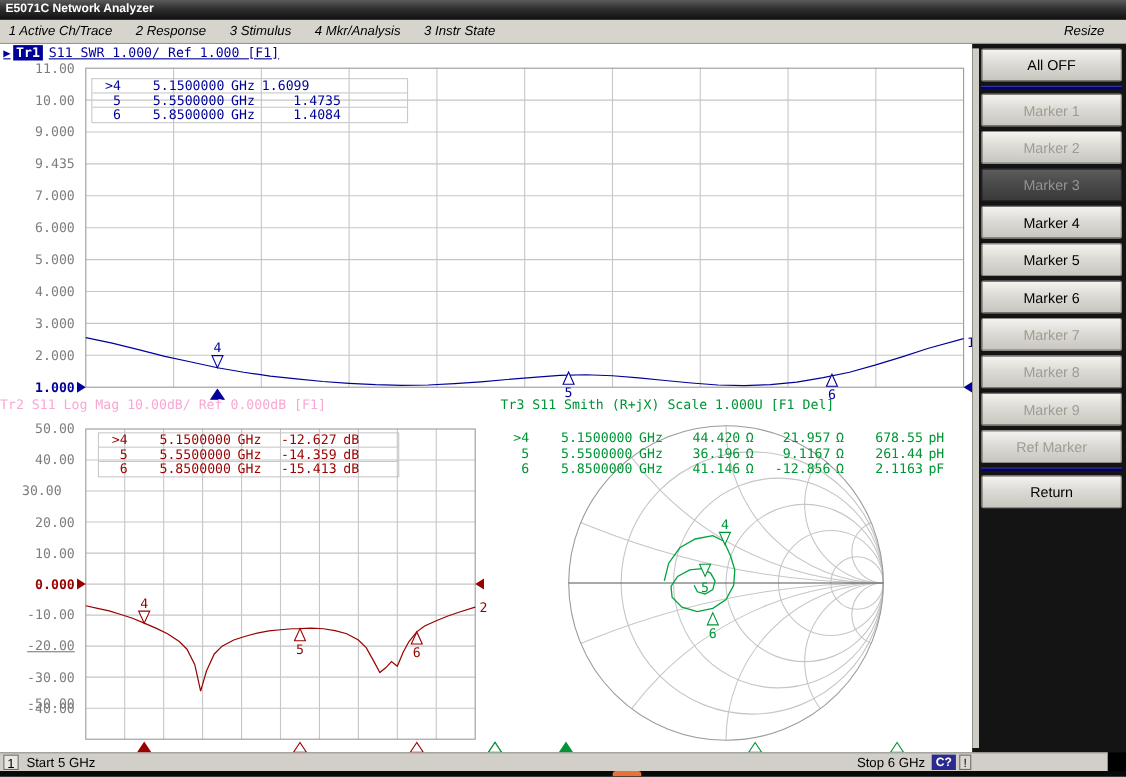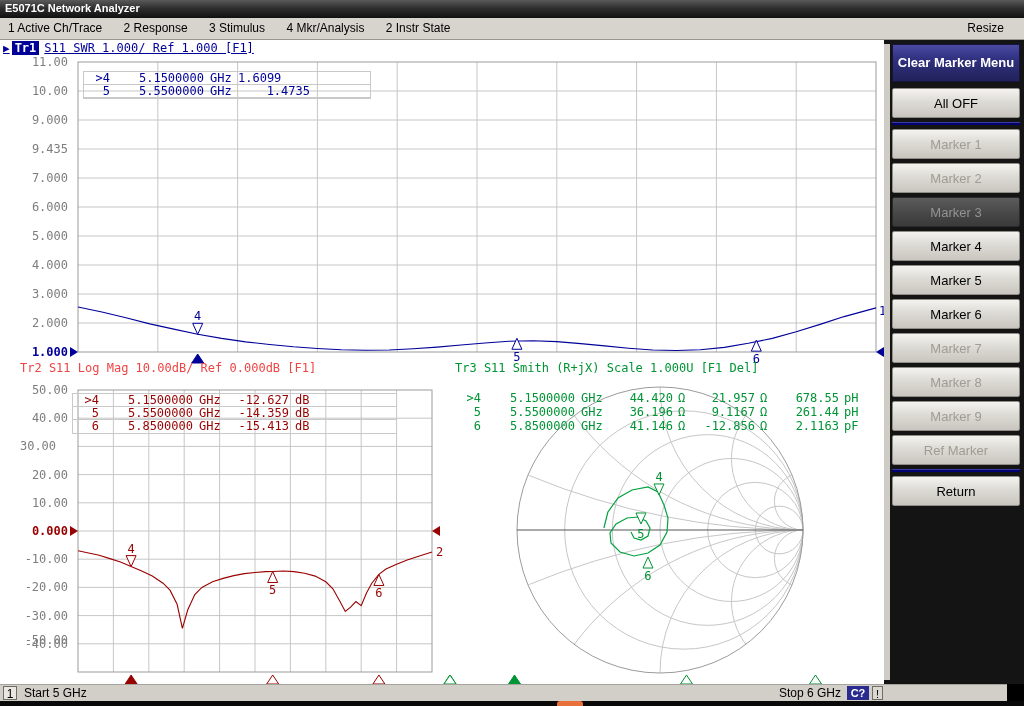--- a/index.html
+++ b/index.html
@@ -5,45 +5,45 @@
   * { margin:0; padding:0; box-sizing:border-box; }
   body { background:#000; font-family:"Liberation Sans", sans-serif; }
   .screen { position:relative; width:1024px; height:706px; background:#000; overflow:hidden; }
 
   
   .titlebar { position:absolute; left:0; top:0; width:1024px; height:18px; z-index:5;
     background:linear-gradient(180deg,#5a5a5a 0%,#2f2f2f 45%,#101010 100%);
     color:#fff; font-size:11px; font-weight:bold; line-height:17px; padding-left:5px; }
   .menubar { position:absolute; left:0; top:18px; width:1024px; height:22px; z-index:5;
     background:#d7d4ce; border-bottom:1px solid #979590; color:#000; font-size:12px; line-height:21px; }
-  .menubar .mi { display:inline-block; margin-left:8px; margin-right:10px; cursor:default; }
+  .menubar .mi { display:inline-block; margin-left:8px; margin-right:10px; cursor:default;font-style:italic; }
   .menubar .resize { position:absolute; right:10px; top:0; }
 
   .main { position:absolute; left:0; top:40px; width:884px; height:644px; background:#fff; z-index:0; }
   #plots { position:absolute; left:0; top:0; width:884px; height:706px; z-index:1; pointer-events:none; }
   .hit { position:absolute; z-index:3; }
 
   .thdr { position:absolute; z-index:2; font:12px "DejaVu Sans Mono", monospace; white-space:pre; }
   .tr1h { left:3px; top:41px; color:#000099;text-decoration:underline; }
   .tr1block { background:#000099; color:#fff; font-weight:bold; padding:0 3px; margin:0 5px 0 2px; }
   .tr1arrow { color:#000099; font-size:11px; }
-  .tr2h { left:20px; top:361px; color:#ef4444; }
+  .tr2h { left:0; top:361px; color:#f9a8d4; }
   .tr3h { left:455px; top:361px; color:#009435; }
 
   .ylab { position:absolute; width:60px; text-align:right; z-index:2;
     font:12px "DejaVu Sans Mono", monospace; color:#7d7d7d; line-height:14px; }
   .ylab.ref { font-weight:bold; }
 
   .mtable { position:absolute; z-index:2; font:12px "DejaVu Sans Mono", monospace; }
   .mtable-b { border:1px solid #c9c9c9; background:transparent; }
   .mrow { white-space:nowrap; }
   .mrow-b { border-bottom:1px solid #c9c9c9; }
   .mcell { display:inline-block; overflow:hidden; vertical-align:top; }
   #tr1-mtable { left:83px; top:71px; width:288px; color:#000099; }
-  #tr2-mtable { left:72px; top:393px; width:325px; color:#990000; }
+  #tr2-mtable { left:89px; top:393px; width:274px; color:#990000; }
   #tr3-mtable { left:455px; top:391px; width:425px; color:#009435; }
 
   
   .sidebar { position:absolute; left:884px; top:40px; width:140px; height:644px; background:#141414; z-index:4; }
   .scrollstrip { position:absolute; left:0; top:4px; width:6px; height:636px; background:#cfccc6; }
   .skcol { position:absolute; left:8px; top:4px; width:128px; }
   .softkey-title { height:38px; margin-bottom:6px; background:linear-gradient(180deg,#4a4aa2 0%,#303080 40%,#22225a 100%);
     border:1px solid #15153d; color:#fff; font-size:13px; font-weight:bold; text-align:center;
     display:flex; align-items:center; justify-content:center; line-height:1.25; }
   .softkey { height:30px; margin-bottom:4px; background:linear-gradient(180deg,#f4f3f0 0%,#dddbd5 45%,#c8c6bf 100%);
@@ -76,21 +76,21 @@
 
   <div class="titlebar">
     <span>E5071C Network Analyzer</span>
   </div>
 
   <div class="menubar">
     <span class="mi">1 Active Ch/Trace</span>
     <span class="mi">2 Response</span>
     <span class="mi">3 Stimulus</span>
     <span class="mi">4 Mkr/Analysis</span>
-    <span class="mi">2 Instr State</span>
+    <span class="mi">3 Instr State</span>
     <span class="mi resize">Resize</span>
   </div>
 
   <div class="main"></div>
 
   <svg id="plots">
       <line x1="157.8" y1="62" x2="157.8" y2="352" stroke="#c6c6c6" stroke-width="1"></line>
       <line x1="78" y1="91" x2="876" y2="91" stroke="#c6c6c6" stroke-width="1"></line>
       <line x1="237.6" y1="62" x2="237.6" y2="352" stroke="#c6c6c6" stroke-width="1"></line>
       <line x1="78" y1="120" x2="876" y2="120" stroke="#c6c6c6" stroke-width="1"></line>
@@ -207,50 +207,48 @@
       <div class="ylab ref" style="top: 345px; left: 8px; color: rgb(0, 0, 153);">1.000</div>
     </div>
   <div id="tr2-ylabels">
       <div class="ylab" style="top: 383px; left: 8px;">50.00</div>
       <div class="ylab" style="top: 411.2px; left: 8px;">40.00</div>
       <div class="ylab" style="top: 439.4px; left: 8px; text-align: center;">30.00</div>
       <div class="ylab" style="top: 467.6px; left: 8px;">20.00</div>
       <div class="ylab" style="top: 495.8px; left: 8px;">10.00</div>
       <div class="ylab ref" style="top: 524px; left: 8px; color: rgb(153, 0, 0);">0.000</div>
       <div class="ylab" style="top: 552.2px; left: 8px;">-10.00</div>
-      <div class="ylab" style="top: 580.4px; left: 8px;">-20.00</div>
+      <div class="ylab" style="top: 580.4px; left: 8px; text-decoration: underline;">-20.00</div>
       <div class="ylab" style="top: 608.6px; left: 8px;">-30.00</div>
       <div class="ylab" style="top: 636.8px; left: 8px;">-40.00</div>
       <div class="ylab" style="top: 633px; left: 8px;">-50.00</div>
     </div>
   <div id="tr1-mtable" class="mtable mtable-b">
       <div class="mrow mrow-b" style="height: 13px; line-height: 12px;"><span class="mcell" style="width: 26px; text-align: right;">&gt;4</span><span class="mcell" style="width: 94px; text-align: right;">5.1500000</span><span class="mcell" style="width: 34px; text-align: left; padding-left: 6px;">GHz</span><span class="mcell" style="width: 72px; ">1.6099</span></div>
       <div class="mrow mrow-b" style="height: 13px; line-height: 12px;"><span class="mcell" style="width: 26px; text-align: right;">5</span><span class="mcell" style="width: 94px; text-align: right;">5.5500000</span><span class="mcell" style="width: 34px; text-align: left; padding-left: 6px;">GHz</span><span class="mcell" style="width: 72px; text-align: right;">1.4735</span></div>
+      <div class="mrow" style="height: 13px; line-height: 13px;"><span class="mcell" style="width: 26px; text-align: right;">6</span><span class="mcell" style="width: 94px; text-align: right;">5.8500000</span><span class="mcell" style="width: 34px; text-align: left; padding-left: 6px;">GHz</span><span class="mcell" style="width: 72px; text-align: right;">1.4084</span></div>
     </div>
   <div id="tr2-mtable" class="mtable mtable-b">
       <div class="mrow mrow-b" style="height: 13px; line-height: 12px;"><span class="mcell" style="width: 26px; text-align: right;">&gt;4</span><span class="mcell" style="width: 94px; text-align: right;">5.1500000</span><span class="mcell" style="width: 34px; text-align: left; padding-left: 6px;">GHz</span><span class="mcell" style="width: 62px; text-align: right;">-12.627</span><span class="mcell" style="width: 30px; text-align: left; padding-left: 6px;">dB</span></div>
       <div class="mrow mrow-b" style="height: 13px; line-height: 12px;"><span class="mcell" style="width: 26px; text-align: right;">5</span><span class="mcell" style="width: 94px; text-align: right;">5.5500000</span><span class="mcell" style="width: 34px; text-align: left; padding-left: 6px;">GHz</span><span class="mcell" style="width: 62px; text-align: right;">-14.359</span><span class="mcell" style="width: 30px; text-align: left; padding-left: 6px;">dB</span></div>
       <div class="mrow" style="height: 13px; line-height: 13px;"><span class="mcell" style="width: 26px; text-align: right;">6</span><span class="mcell" style="width: 94px; text-align: right;">5.8500000</span><span class="mcell" style="width: 34px; text-align: left; padding-left: 6px;">GHz</span><span class="mcell" style="width: 62px; text-align: right;">-15.413</span><span class="mcell" style="width: 30px; text-align: left; padding-left: 6px;">dB</span></div>
     </div>
   <div id="tr3-mtable" class="mtable">
       <div class="mrow" style="height: 14px; line-height: 14px;"><span class="mcell" style="width: 26px; text-align: right;">&gt;4</span><span class="mcell" style="width: 94px; text-align: right;">5.1500000</span><span class="mcell" style="width: 34px; text-align: left; padding-left: 6px;">GHz</span><span class="mcell" style="width: 64px; text-align: right;">44.420</span><span class="mcell" style="width: 18px; text-align: left; padding-left: 5px;">Ω</span><span class="mcell" style="width: 64px; text-align: right;">21.957</span><span class="mcell" style="width: 18px; text-align: left; padding-left: 5px;">Ω</span><span class="mcell" style="width: 66px; text-align: right;">678.55</span><span class="mcell" style="width: 26px; text-align: left; padding-left: 5px;">pH</span></div>
       <div class="mrow" style="height: 14px; line-height: 14px;"><span class="mcell" style="width: 26px; text-align: right;">5</span><span class="mcell" style="width: 94px; text-align: right;">5.5500000</span><span class="mcell" style="width: 34px; text-align: left; padding-left: 6px;">GHz</span><span class="mcell" style="width: 64px; text-align: right;">36.196</span><span class="mcell" style="width: 18px; text-align: left; padding-left: 5px;">Ω</span><span class="mcell" style="width: 64px; text-align: right;">9.1167</span><span class="mcell" style="width: 18px; text-align: left; padding-left: 5px;">Ω</span><span class="mcell" style="width: 66px; text-align: right;">261.44</span><span class="mcell" style="width: 26px; text-align: left; padding-left: 5px;">pH</span></div>
       <div class="mrow" style="height: 14px; line-height: 14px;"><span class="mcell" style="width: 26px; text-align: right;">6</span><span class="mcell" style="width: 94px; text-align: right;">5.8500000</span><span class="mcell" style="width: 34px; text-align: left; padding-left: 6px;">GHz</span><span class="mcell" style="width: 64px; text-align: right;">41.146</span><span class="mcell" style="width: 18px; text-align: left; padding-left: 5px;">Ω</span><span class="mcell" style="width: 64px; text-align: right;">-12.856</span><span class="mcell" style="width: 18px; text-align: left; padding-left: 5px;">Ω</span><span class="mcell" style="width: 66px; text-align: right;">2.1163</span><span class="mcell" style="width: 26px; text-align: left; padding-left: 5px;">pF</span></div>
     </div>
 
   <div class="hit" style="left:78px;top:62px;width:798px;height:290px;"></div>
   <div class="hit" style="left:78px;top:390px;width:354px;height:282px;"></div>
   <div class="hit" style="left:450px;top:387px;width:430px;height:286px;"></div>
 
   <div class="sidebar">
     <div class="scrollstrip"></div>
     <div class="skcol">
-      <div class="softkey-title">
-          <span>Clear Marker Menu</span>
-        </div>
       <div class="softkey enabled">All OFF</div>
       <div class="sep"></div>
       <div class="softkey disabled">Marker 1</div>
       <div class="softkey disabled">Marker 2</div>
       <div class="softkey active">Marker 3</div>
       <div class="softkey enabled">Marker 4</div>
       <div class="softkey enabled">Marker 5</div>
       <div class="softkey enabled">Marker 6</div>
       <div class="softkey disabled">Marker 7</div>
       <div class="softkey disabled">Marker 8</div>

